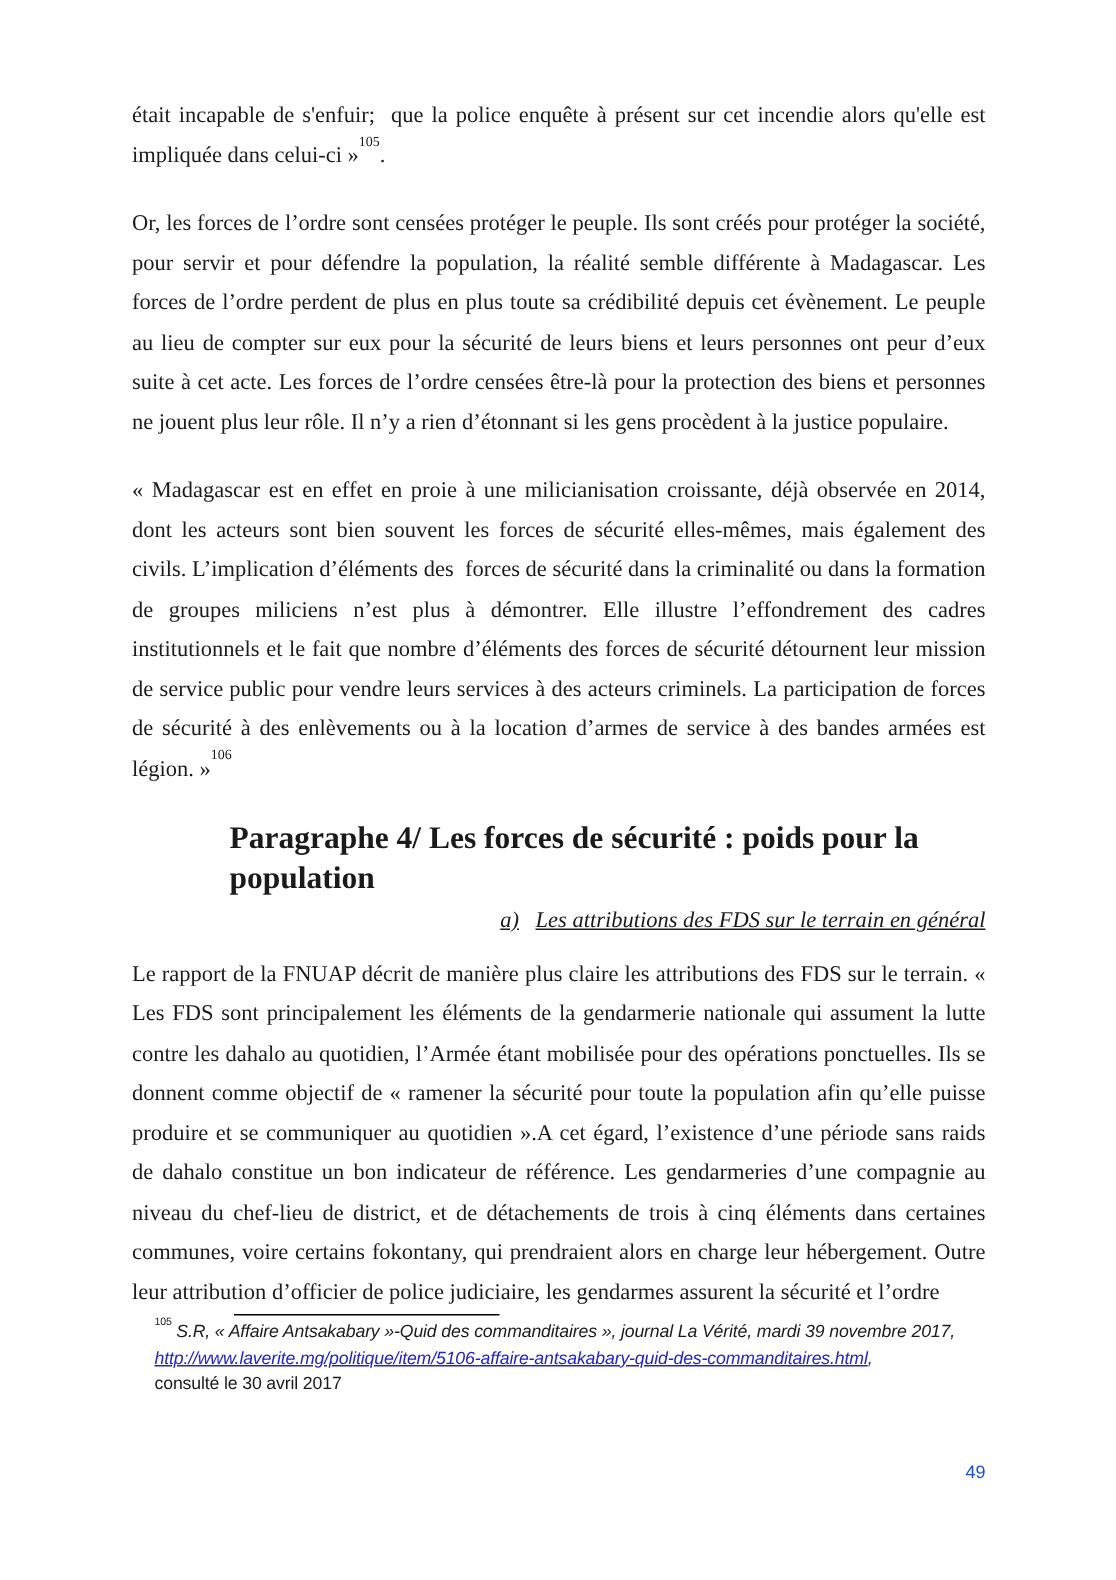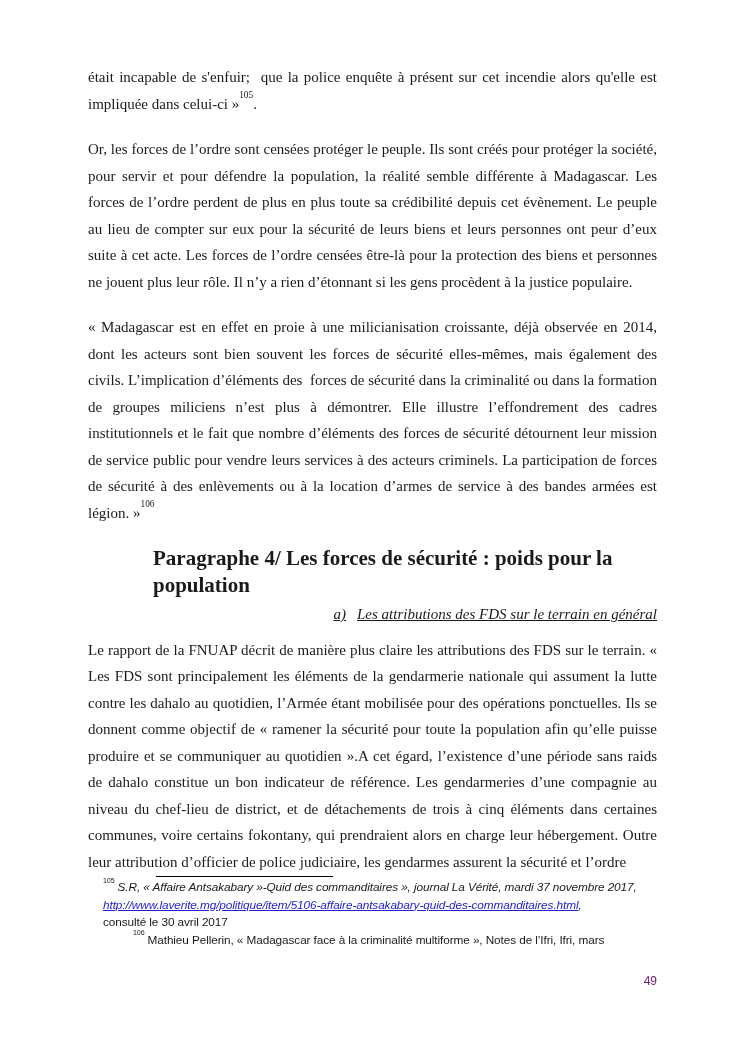--- a/index.html
+++ b/index.html
@@ -79,21 +79,21 @@
   }
   .link-blue { color: #2222cc; }
   .fn106 { margin-left: 30px; }
   .fn106-l2 { display: block; margin-left: 34px; }
   .page-number {
     position: absolute;
     top: 974px;
     right: 87px;
     font-family: "Liberation Sans", sans-serif;
     font-size: 12px;
-    color: #701a75;
+    color: #1d4ed8;
   }
 </style>
 </head>
 <body>
 
 <div class="page">
 
   <div class="content">
 
     <p class="para"><span>était incapable de s'enfuir;&nbsp; que la police enquête à présent sur cet incendie alors qu'elle est impliquée dans celui-ci »</span><sup class="fnref">105</sup><span>.</span></p>
@@ -108,26 +108,25 @@
 
     <p class="para">Le rapport de la FNUAP décrit de manière plus claire les attributions des FDS sur le terrain. « Les FDS sont principalement les éléments de la gendarmerie nationale qui assument la lutte contre les dahalo au quotidien, l’Armée étant mobilisée pour des opérations ponctuelles. Ils se donnent comme objectif de « ramener la sécurité pour toute la population afin qu’elle puisse produire et se communiquer au quotidien ».A cet égard, l’existence d’une période sans raids de dahalo constitue un bon indicateur de référence. Les gendarmeries d’une compagnie au niveau du chef-lieu de district, et de détachements de trois à cinq éléments dans certaines communes, voire certains fokontany, qui prendraient alors en charge leur hébergement. Outre leur attribution d’officier de police judiciaire, les gendarmes assurent la sécurité et l’ordre</p>
 
   </div>
 
   <div class="footnote-sep"></div>
 
   <div class="footnotes">
 
     <div class="fn">
-      <div class="fn-line"><sup>105</sup><span class="it">S.R, « Affaire Antsakabary »-Quid des commanditaires », journal La Vérité, mardi 37 novembre 2017,</span></div>
+      <div class="fn-line"><sup>105</sup><span class="it">S.R, « Affaire Antsakabary »-Quid des commanditaires », journal La Vérité, mardi 39 novembre 2017,</span></div>
       <div class="fn-line"><a class="fn-link link-blue">http://www.laverite.mg/politique/item/5106-affaire-antsakabary-quid-des-commanditaires.html</a><span class="it link-blue">,</span></div>
       <div class="fn-line"><span>consulté le 30 avril 2017</span></div>
     </div>
 
     <div class="fn fn106">
-      <div class="fn-line"><sup>106</sup><span>Mathieu Pellerin, « Madagascar face à la criminalité multiforme », Notes de l’Ifri, Ifri, mars</span></div>
     </div>
 
   </div>
 
   <div class="page-number">49</div>
 
 </div>
 
 </body></html>

